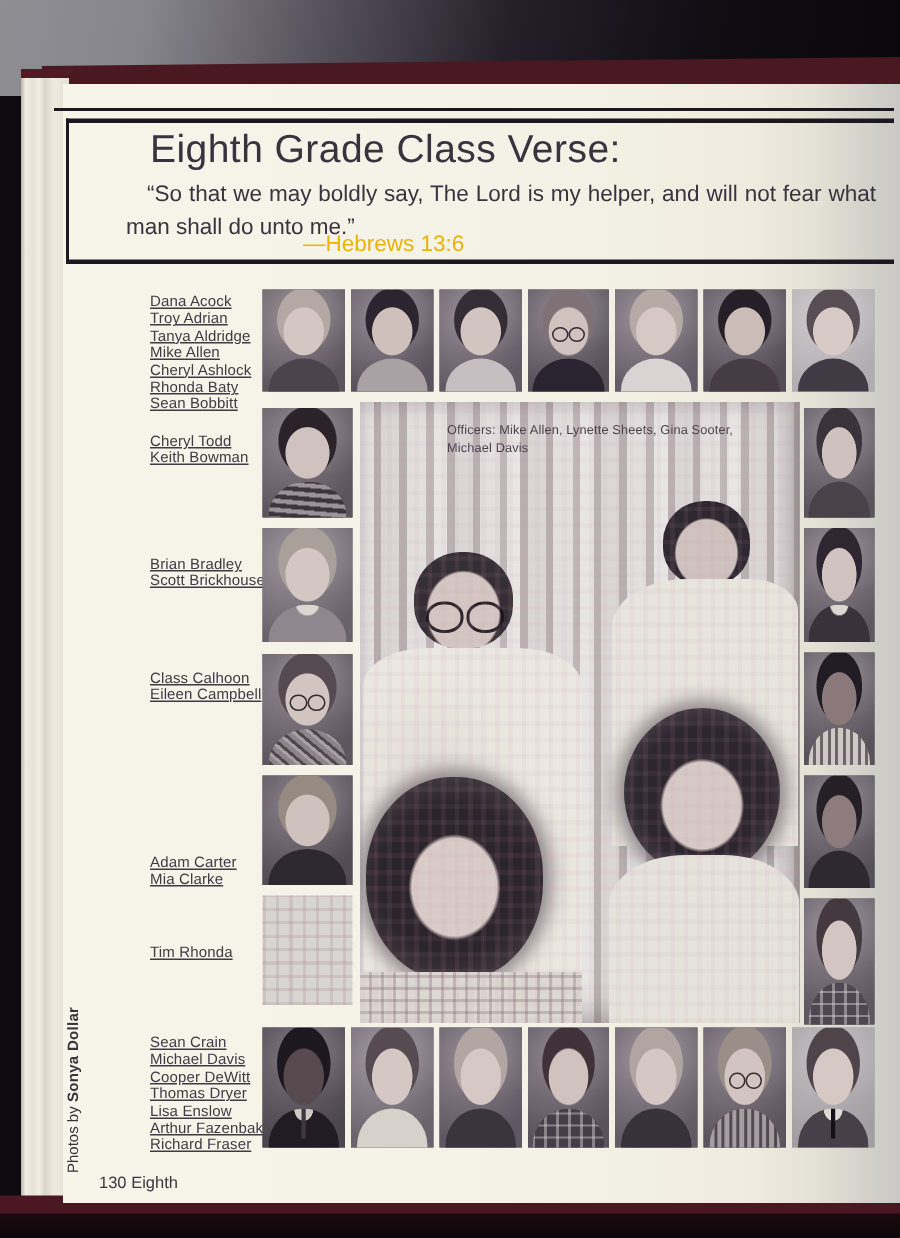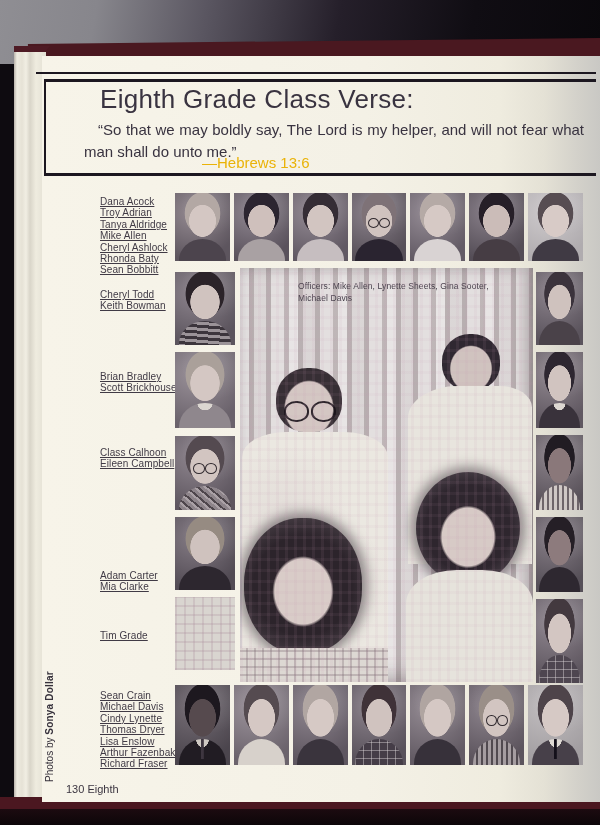--- a/index.html
+++ b/index.html
@@ -196,26 +196,26 @@
 </div>
 <div class="ng ng4">
   <div>Class Calhoon</div>
   <div>Eileen Campbell</div>
 </div>
 <div class="ng ng5">
   <div>Adam Carter</div>
   <div>Mia Clarke</div>
 </div>
 <div class="ng ng6">
-  <div>Tim Grade</div>
+  <div>Tim Rhonda</div>
 </div>
 <div class="ng ng7">
   <div>Sean Crain</div>
   <div>Michael Davis</div>
-  <div>Cindy Lynette</div>
+  <div>Cooper DeWitt</div>
   <div>Thomas Dryer</div>
   <div>Lisa Enslow</div>
   <div>Arthur Fazenbakur</div>
   <div>Richard Fraser</div>
 </div>
 
 <div class="row row-top">
   <div class="ph t1"></div>
   <div class="ph t2"></div>
   <div class="ph t3"></div>

